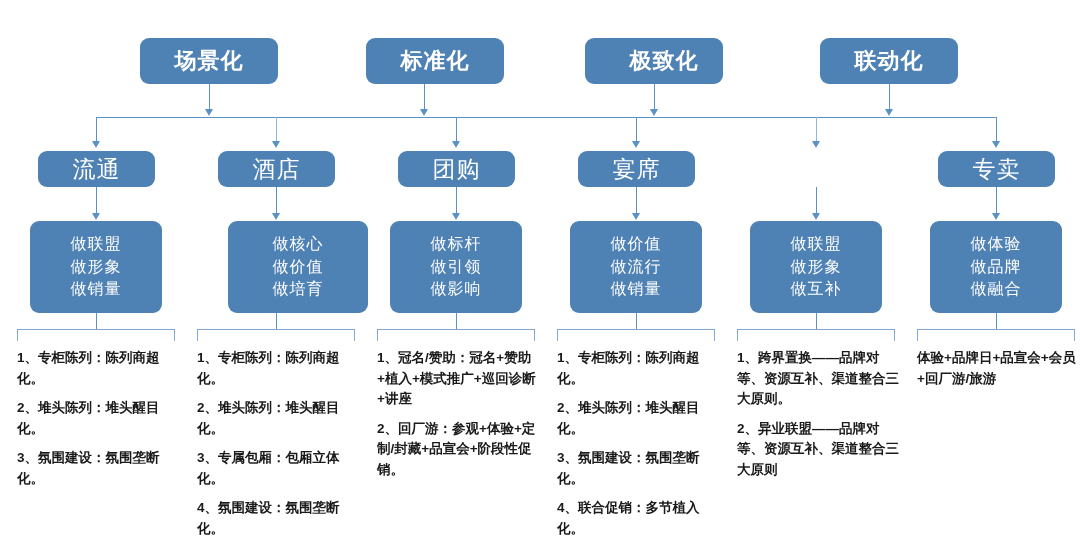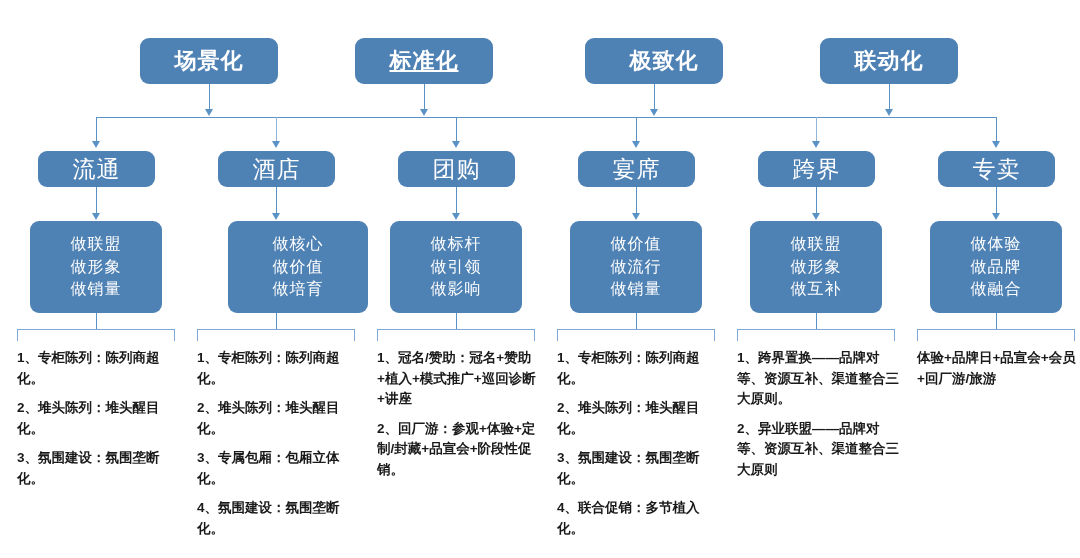--- a/index.html
+++ b/index.html
@@ -63,21 +63,21 @@
   .detail p:last-child{margin-bottom:0;}
 </style>
 </head>
 <body>
 
 <div id="stage">
 
   <div class="node tier1" style="left:140px;top:14px;width:138px;height:46px;">
     <span>场景化</span>
   </div>
-  <div class="node tier1" style="left:355px;top:14px;width:138px;height:46px;text-decoration:underline;">
+  <div class="node tier1" style="left:366px;top:14px;width:138px;height:46px;">
     <span>标准化</span>
   </div>
   <div class="node tier1" style="left:585px;top:14px;width:138px;height:46px;padding-left:20px;">
     <span>极致化</span>
   </div>
   <div class="node tier1" style="left:820px;top:14px;width:138px;height:46px;">
     <span>联动化</span>
   </div>
 
   <div class="vline" style="left:209px;top:60px;height:26px;"></div>
@@ -109,23 +109,20 @@
   </div>
   <div class="node tier2" style="left:218px;top:127px;width:117px;height:36px;">
     <span>酒店</span>
   </div>
   <div class="node tier2" style="left:398px;top:127px;width:117px;height:36px;">
     <span>团购</span>
   </div>
   <div class="node tier2" style="left:578px;top:127px;width:117px;height:36px;">
     <span>宴席</span>
   </div>
-  <div class="node tier2" style="left:758px;top:127px;width:117px;height:36px;">
-    <span>跨界</span>
-  </div>
   <div class="node tier2" style="left:938px;top:127px;width:117px;height:36px;">
     <span>专卖</span>
   </div>
 
   <div class="vline" style="left:96px;top:163px;height:27px;"></div>
   <div class="arrow" style="left:91.5px;top:189px;"></div>
   <div class="vline" style="left:276px;top:163px;height:27px;"></div>
   <div class="arrow" style="left:271.5px;top:189px;"></div>
   <div class="vline" style="left:456px;top:163px;height:27px;"></div>
   <div class="arrow" style="left:451.5px;top:189px;"></div>

